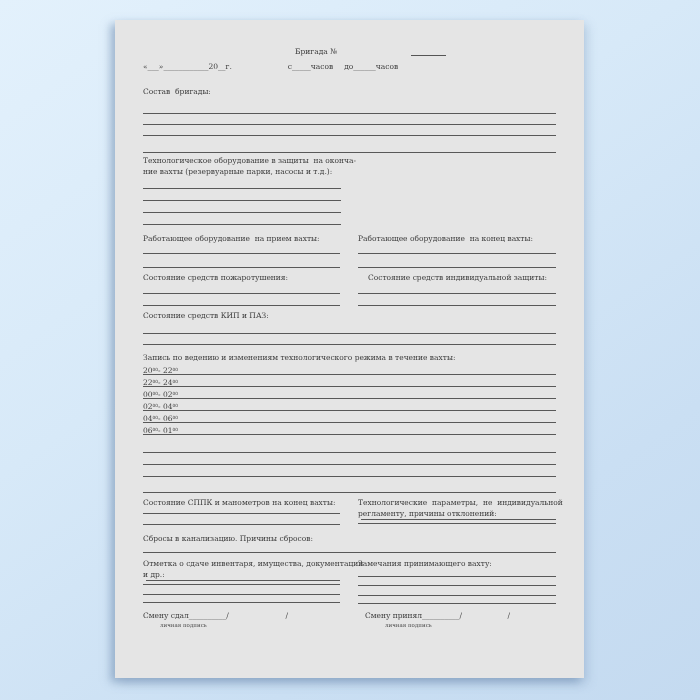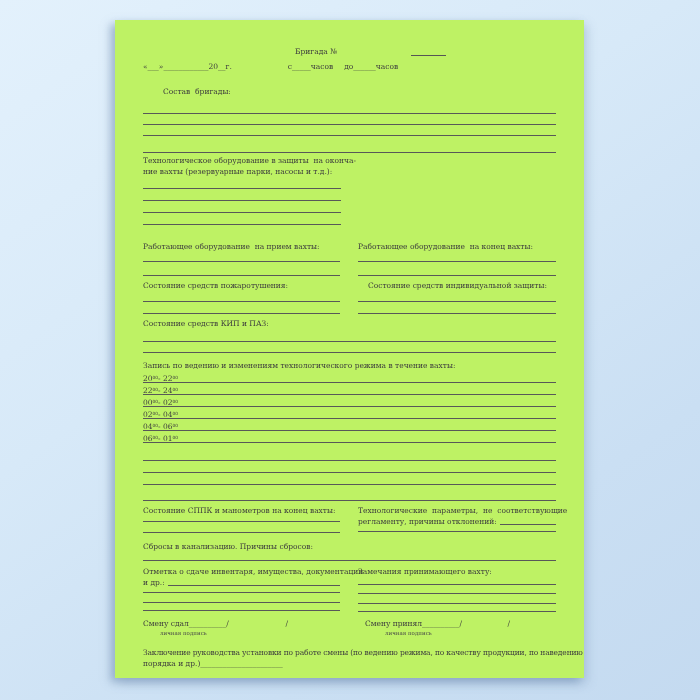--- a/index.html
+++ b/index.html
@@ -4,40 +4,40 @@
 <style>
   html,body { margin:0; padding:0; }
   body {
     width:700px; height:700px; overflow:hidden; position:relative;
     background: linear-gradient(145deg, #e3f1fc 0%, #d7e9f8 40%, #cadff3 75%, #c4daf0 100%);
     font-family: "DejaVu Serif", "Liberation Serif", serif;
   }
   .page {
     position:absolute; left:115px; top:20px; width:469px; height:658px;
     box-sizing:border-box; padding:0 28px;
-    background:#bef264;
+    background:#e5e5e5;
     box-shadow:-5px 4px 8px rgba(110,140,175,0.50), 3px 5px 10px rgba(110,140,175,0.30);
     color:#3d3d3d; font-size:7.5px; line-height:11px;
   }
   .nw { white-space:pre; }
   .rule { height:0; border-bottom:1px solid #585858; }
   .hdr1 { margin-top:26px; height:11px; display:flex; }
   .hdr-title { margin-left:152px; }
   .hdr-blank { display:inline-block; width:35px; height:9px; margin-left:74px;
                border-bottom:1px solid #555; }
   .hdr2 { margin-top:4px; height:11px; display:flex; }
   .hdr-from { margin-left:56px; }
   .hdr-to { margin-left:11px; }
-  .crew-label { margin-top:14px; height:11px;margin-left:20px; }
+  .crew-label { margin-top:14px; height:11px; }
   .cols { display:flex; }
   .col  { width:197px; margin-right:18px; }
   .col-r{ width:198px; margin-right:0; }
   .label { height:11px; }
   .indent { padding-left:10px; box-sizing:border-box; }
-  .fill-row { display:flex; height:11px; }
+  .fill-row { display:flex; height:11px;flex-direction:column; }
   .fill { flex:1; margin-left:3px; margin-bottom:2px; border-bottom:1px solid #585858; }
   .log-row { height:11px; border-bottom:1px solid #585858; white-space:pre; }
   sup { font-size:4.3px; vertical-align:2.5px; letter-spacing:0; }
   .sig-row { display:flex; height:11px; }
   .sig-slash-l { margin-left:auto; margin-right:52px; }
   .sig-slash-r { margin-left:auto; margin-right:46px; }
   .sig-accepted { padding-left:7px; }
   .caption-row { height:9px; font-size:5.5px; line-height:8px; color:#474747; }
   .cap-l { margin-left:17px; }
   .cap-r { margin-left:27px; }
@@ -69,21 +69,21 @@
     <div class="col col-r">
       <div class="label nw">Технологическое оборудование в защиты  на оконча-</div>
       <div class="label nw">ние вахты (резервуарные парки, насосы и т.д.):</div>
       <div class="rule" style="margin-top:11px"></div>
       <div class="rule" style="margin-top:11px"></div>
       <div class="rule" style="margin-top:11px"></div>
       <div class="rule" style="margin-top:11px"></div>
     </div>
   </div>
 
-  <div class="cols" style="margin-top:16px">
+  <div class="cols" style="margin-top:8px">
     <div class="col">
       <div class="label nw">Работающее оборудование  на прием вахты:</div>
       <div class="rule" style="margin-top:9px"></div>
       <div class="rule" style="margin-top:13px"></div>
     </div>
     <div class="col col-r">
       <div class="label nw">Работающее оборудование  на конец вахты:</div>
       <div class="rule" style="margin-top:9px"></div>
       <div class="rule" style="margin-top:13px"></div>
     </div>
@@ -120,21 +120,21 @@
   <div class="rule" style="margin-top:11px"></div>
   <div class="rule" style="margin-top:15px"></div>
 
   <div class="cols" style="margin-top:4px">
     <div class="col">
       <div class="label nw">Состояние СППК и манометров на конец вахты:</div>
       <div class="rule" style="margin-top:5px"></div>
       <div class="rule" style="margin-top:10px"></div>
     </div>
     <div class="col col-r">
-      <div class="label nw">Технологические  параметры,  не  соответствующие</div>
+      <div class="label nw">Технологические  параметры,  не  индивидуальной</div>
       <div class="fill-row">
         <span class="nw">регламенту, причины отклонений:</span>
         <span class="fill"></span>
       </div>
       <div class="rule" style="margin-top:4px"></div>
     </div>
   </div>
 
   <div class="label nw" style="margin-top:8px">Сбросы в канализацию. Причины сбросов:</div>
   <div class="rule" style="margin-top:8px"></div>
@@ -167,18 +167,14 @@
     <div class="col col-r sig-row">
       <span class="nw sig-accepted">Смену принял__________/</span>
       <span class="sig-slash-r">/</span>
     </div>
   </div>
   <div class="cols caption-row">
     <div class="col"><span class="cap-l">личная подпись</span></div>
     <div class="col col-r"><span class="cap-r">личная подпись</span></div>
   </div>
 
-  <div class="conclusion">
-    <div class="label nw tight">Заключение руководства установки по работе смены (по ведению режима, по качеству продукции, по наведению</div>
-    <div class="label nw">порядка и др.)______________________</div>
-  </div>
 
 </div>
 
 </body></html>

